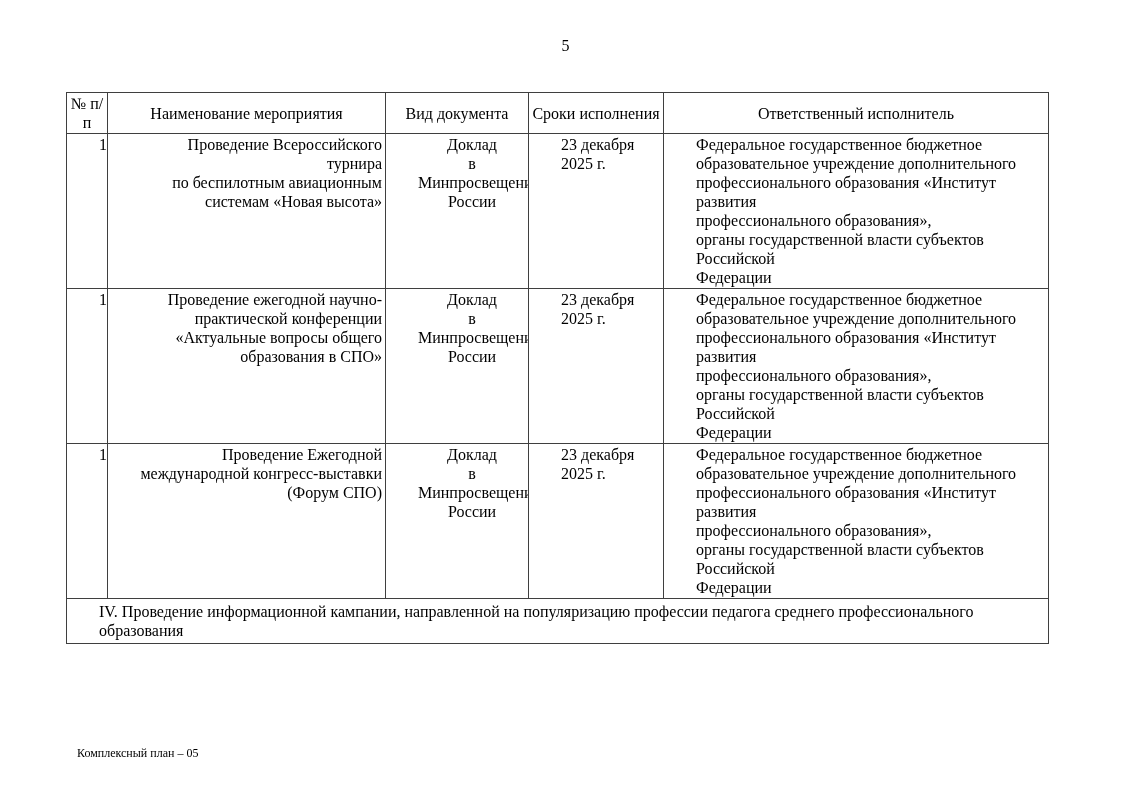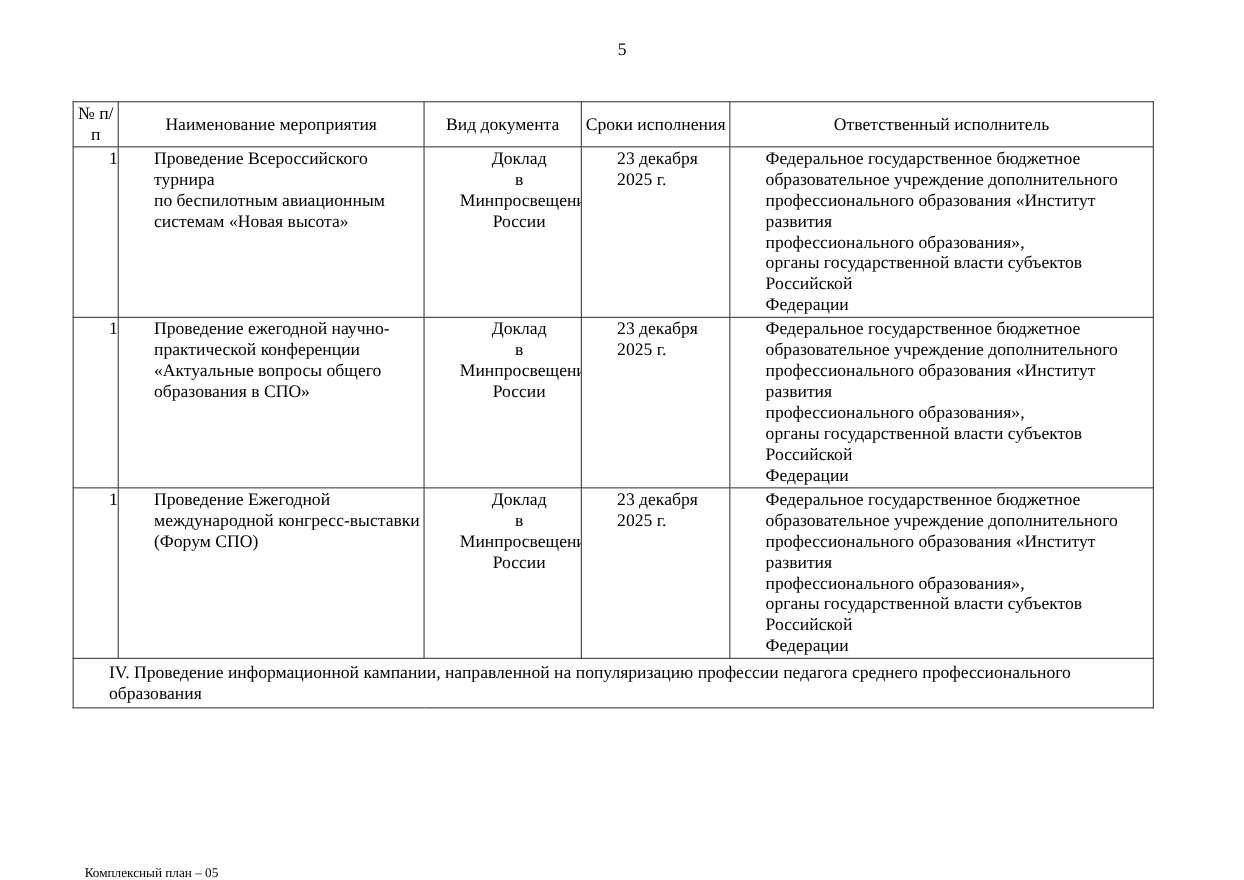--- a/index.html
+++ b/index.html
@@ -39,29 +39,29 @@
     overflow: hidden;
     font-weight: normal;
     padding-left: 32px;
   }
   table.plan th {
     vertical-align: middle;
     text-align: center;
     padding: 1px 2px;
   }
   td.c-num  { text-align: left;   padding: 1px 2px 1px 3px; }
-  td.c-name { text-align: left;   padding: 1px 3px 1px 3px; }
+  td.c-name { text-align: right;   padding: 1px 3px 1px 3px; }
   td.c-doc  { text-align: center; padding: 1px 2px; }
   td.c-date { text-align: left;   padding: 1px 2px 1px 4px; }
   td.c-resp { text-align: left;   padding: 1px 3px 1px 3px; }
   td.c-section { text-align: left; padding: 3px 4px; white-space: normal; }
   .footer {
     position: absolute;
     left: 77px;
-    top: 786px;
+    top: 746px;
     font-size: 12px;
     line-height: 14px;
   }
 </style>
 </head>
 <body>
 
 <div class="page">
 
   <div class="page-number">5</div>

